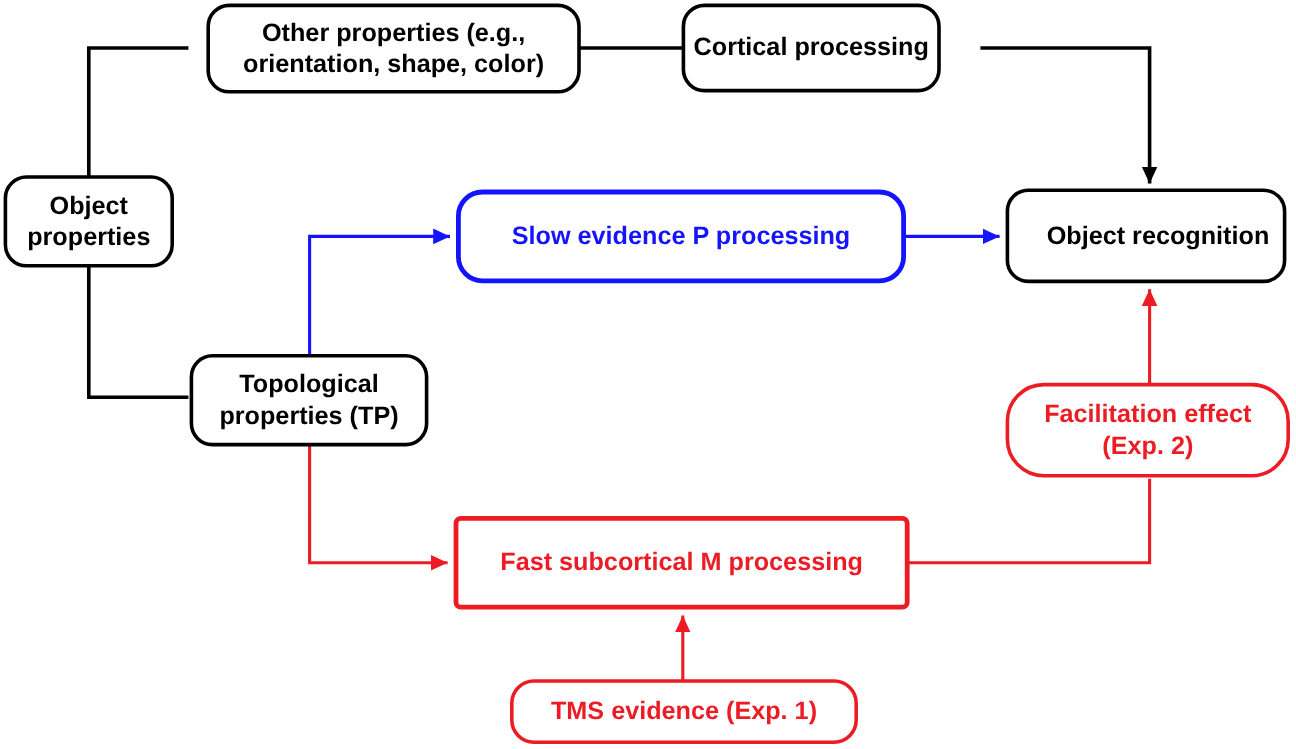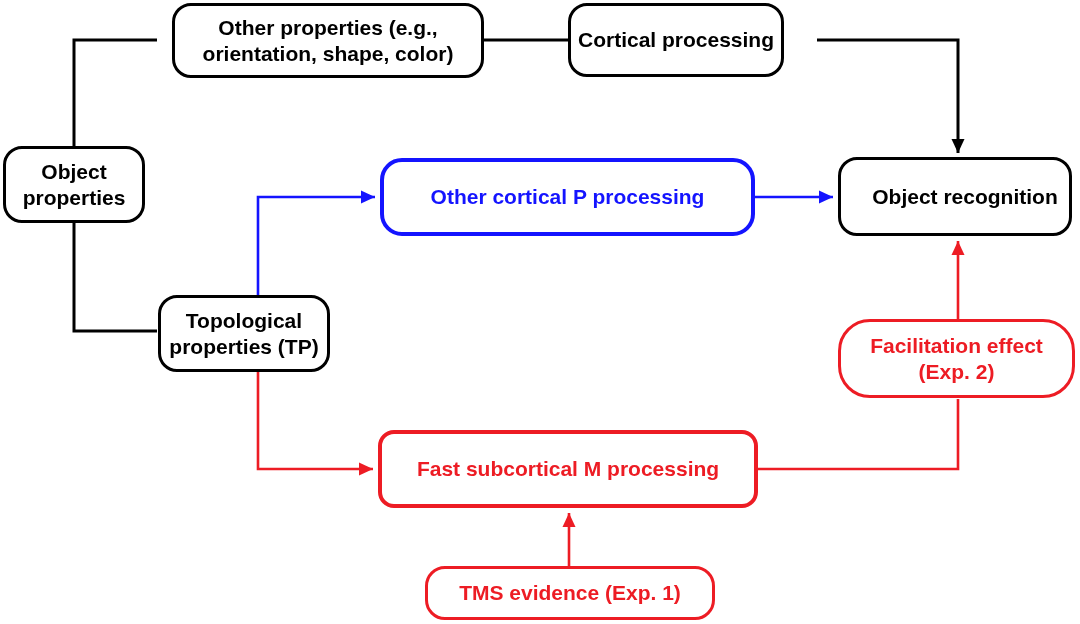--- a/index.html
+++ b/index.html
@@ -52,21 +52,21 @@
     border-radius: 22px;
     color: var(--c-blue);
   }
   .node--red {
     border-color: var(--c-red);
     color: var(--c-red);
   }
   .node--red-thick {
     border-color: var(--c-red);
     border-width: 4px;
-    border-radius: 16px;
+    border-radius: 6px;
     color: var(--c-red);
   }
 </style>
 </head>
 <body>
 
 <div class="canvas">
 
   <svg class="wires" viewBox="0 0 1080 624" xmlns="http://www.w3.org/2000/svg">
     <defs>
@@ -96,25 +96,25 @@
   </svg>
 
   <div class="node" style="left:172px; top:3px; width:312px; height:75px;">Other properties (e.g.,
 orientation, shape, color)</div>
 
   <div class="node" style="left:568px; top:3px; width:216px; height:74px;">Cortical processing</div>
 
   <div class="node" style="left:3px; top:146px; width:142px; height:77px;">Object
 properties</div>
 
-  <div class="node node--blue" style="left:380px; top:158px; width:375px; height:78px;">Other cortical P processing</div>
+  <div class="node node--blue" style="left:380px; top:158px; width:375px; height:78px;">Slow evidence P processing</div>
 
   <div class="node" style="left:838px; top:157px; width:234px; height:79px;padding-left:20px;">Object recognition</div>
 
-  <div class="node" style="left:158px; top:295px; width:172px; height:77px;">Topological
+  <div class="node" style="left:158px; top:295px; width:199px; height:77px;">Topological
 properties (TP)</div>
 
   <div class="node node--red" style="left:838px; top:319px; width:237px; height:79px; border-radius:32px;">Facilitation effect
 (Exp. 2)</div>
 
   <div class="node node--red-thick" style="left:378px; top:430px; width:380px; height:78px;">Fast subcortical M processing</div>
 
   <div class="node node--red" style="left:425px; top:566px; width:290px; height:54px; border-radius:20px;">TMS evidence (Exp. 1)</div>
 
 </div>

